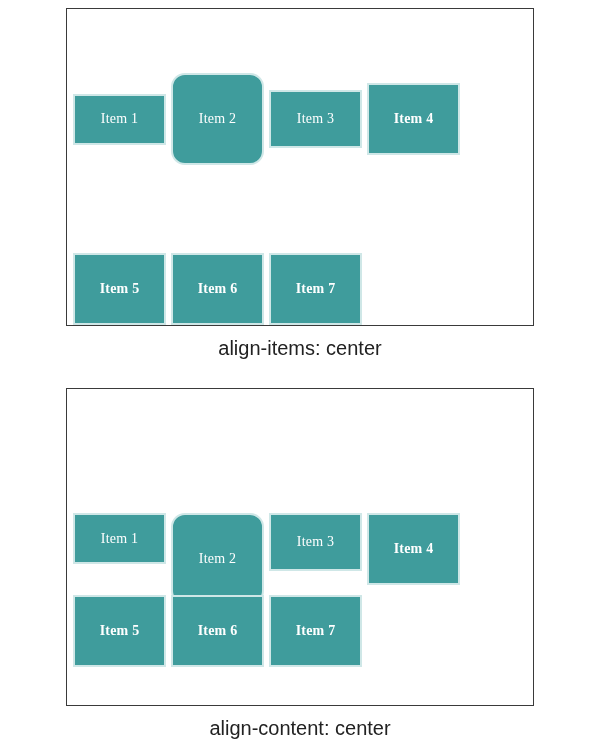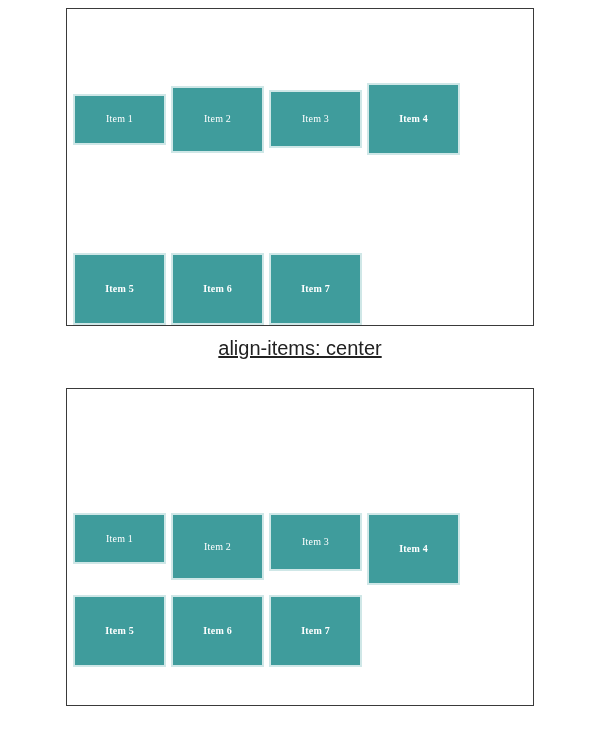--- a/index.html
+++ b/index.html
@@ -68,44 +68,43 @@
   #container-align-content .line-2 { height: 72px;  margin-top: 2px;  }
 
   .flex-item {
     box-sizing: border-box;
     width: 93px;
     margin-left: 5px;
     background: #3f9c9c;
     border: 2px solid #cfe7e7;
     color: #ffffff;
     font-family: "Liberation Serif", serif;
-    font-size: 10px;
+    font-size: 14px;
     line-height: 1;
     display: flex;
     align-items: center;
     justify-content: center;
     text-align: center;
     letter-spacing: 0.2px;
   }
   .flex-item:first-child { margin-left: 6px; }
 
   .h-51 { height: 51px; }
-  .h-80 { height: 67px; }
+  .h-80 { height: 92px; border-radius: 14px; }
   .h-62 { height: 58px; }
   .h-72 { height: 72px; font-weight: bold; }
 
   .caption {
     margin: 8px 0 0 0;
     text-align: center;
     font-family: "Liberation Sans", sans-serif;
     font-size: 20px;
     font-weight: 400;
     color: #222222;
     line-height: 28px;
-    text-decoration: underline;
   }
 </style>
 </head>
 <body>
 
 <section class="demo-figure" id="figure-align-items">
 
   <div class="flex-container" id="container-align-items">
 
     <div class="flex-line line-1">
@@ -138,13 +137,14 @@
     </div>
 
     <div class="flex-line line-2">
       <div class="flex-item h-72">Item 5</div>
       <div class="flex-item h-72">Item 6</div>
       <div class="flex-item h-72">Item 7</div>
     </div>
 
   </div>
 
+  <p class="caption">align-content: center</p>
 </section>
 
 </body></html>

